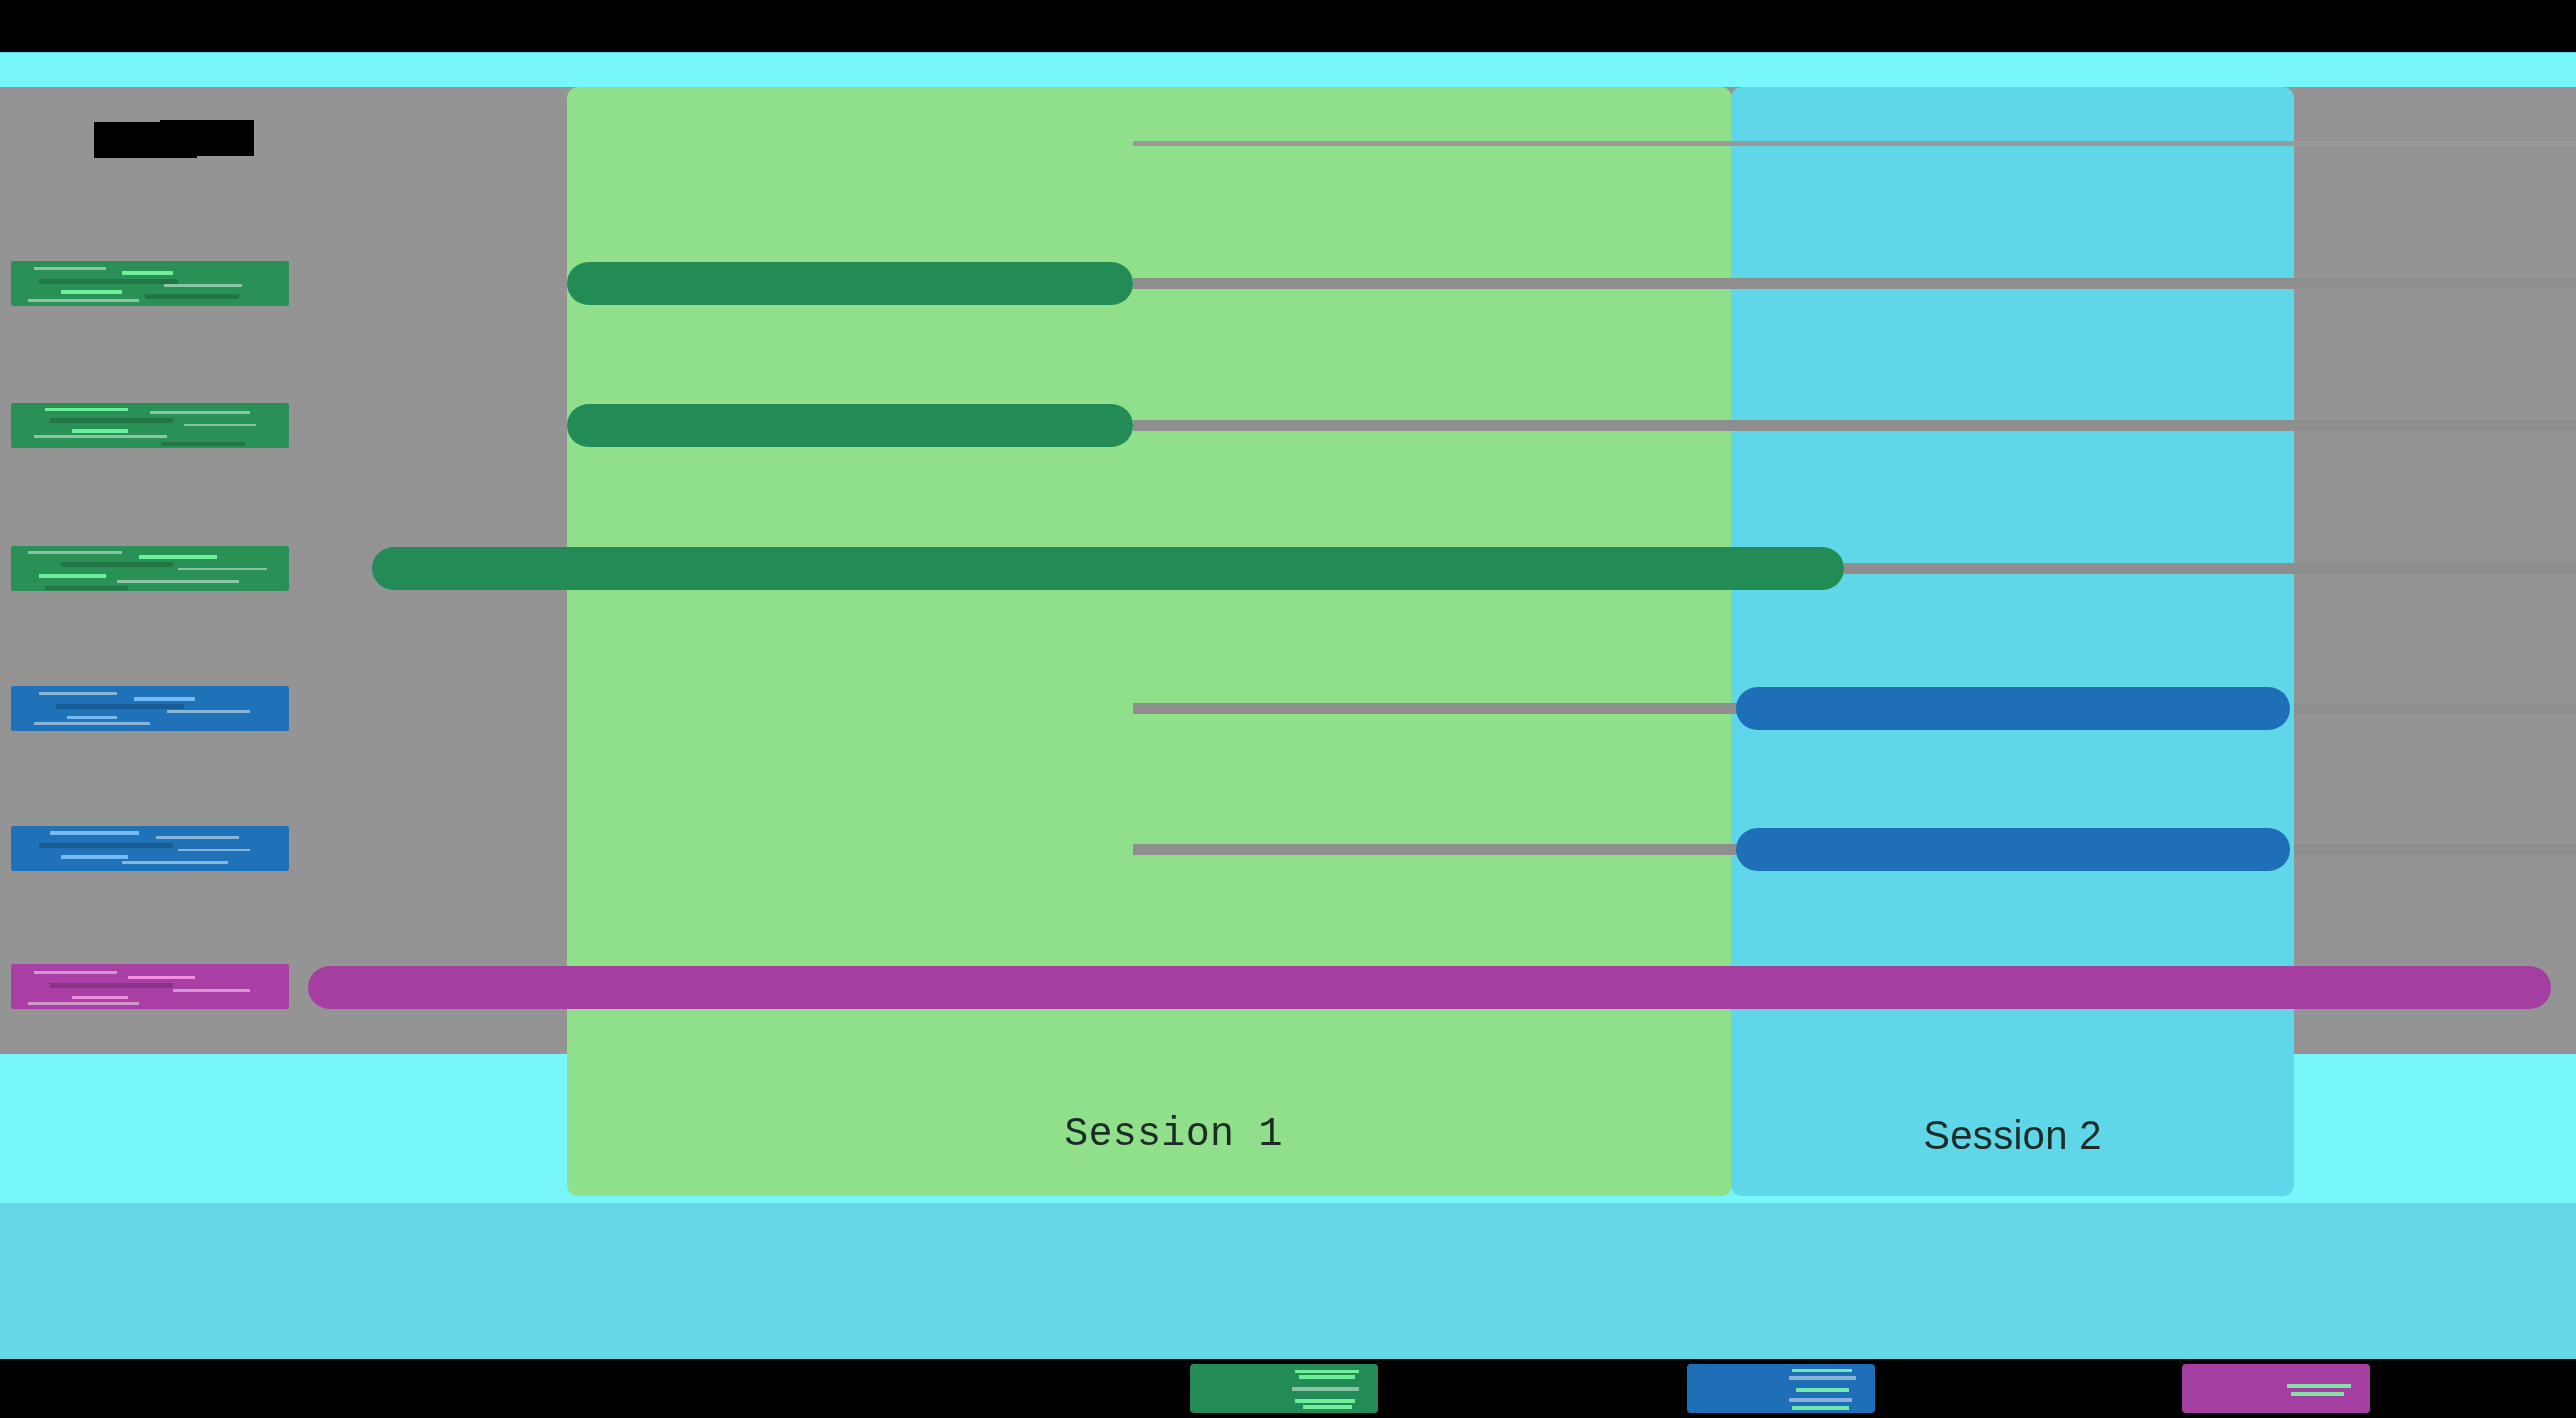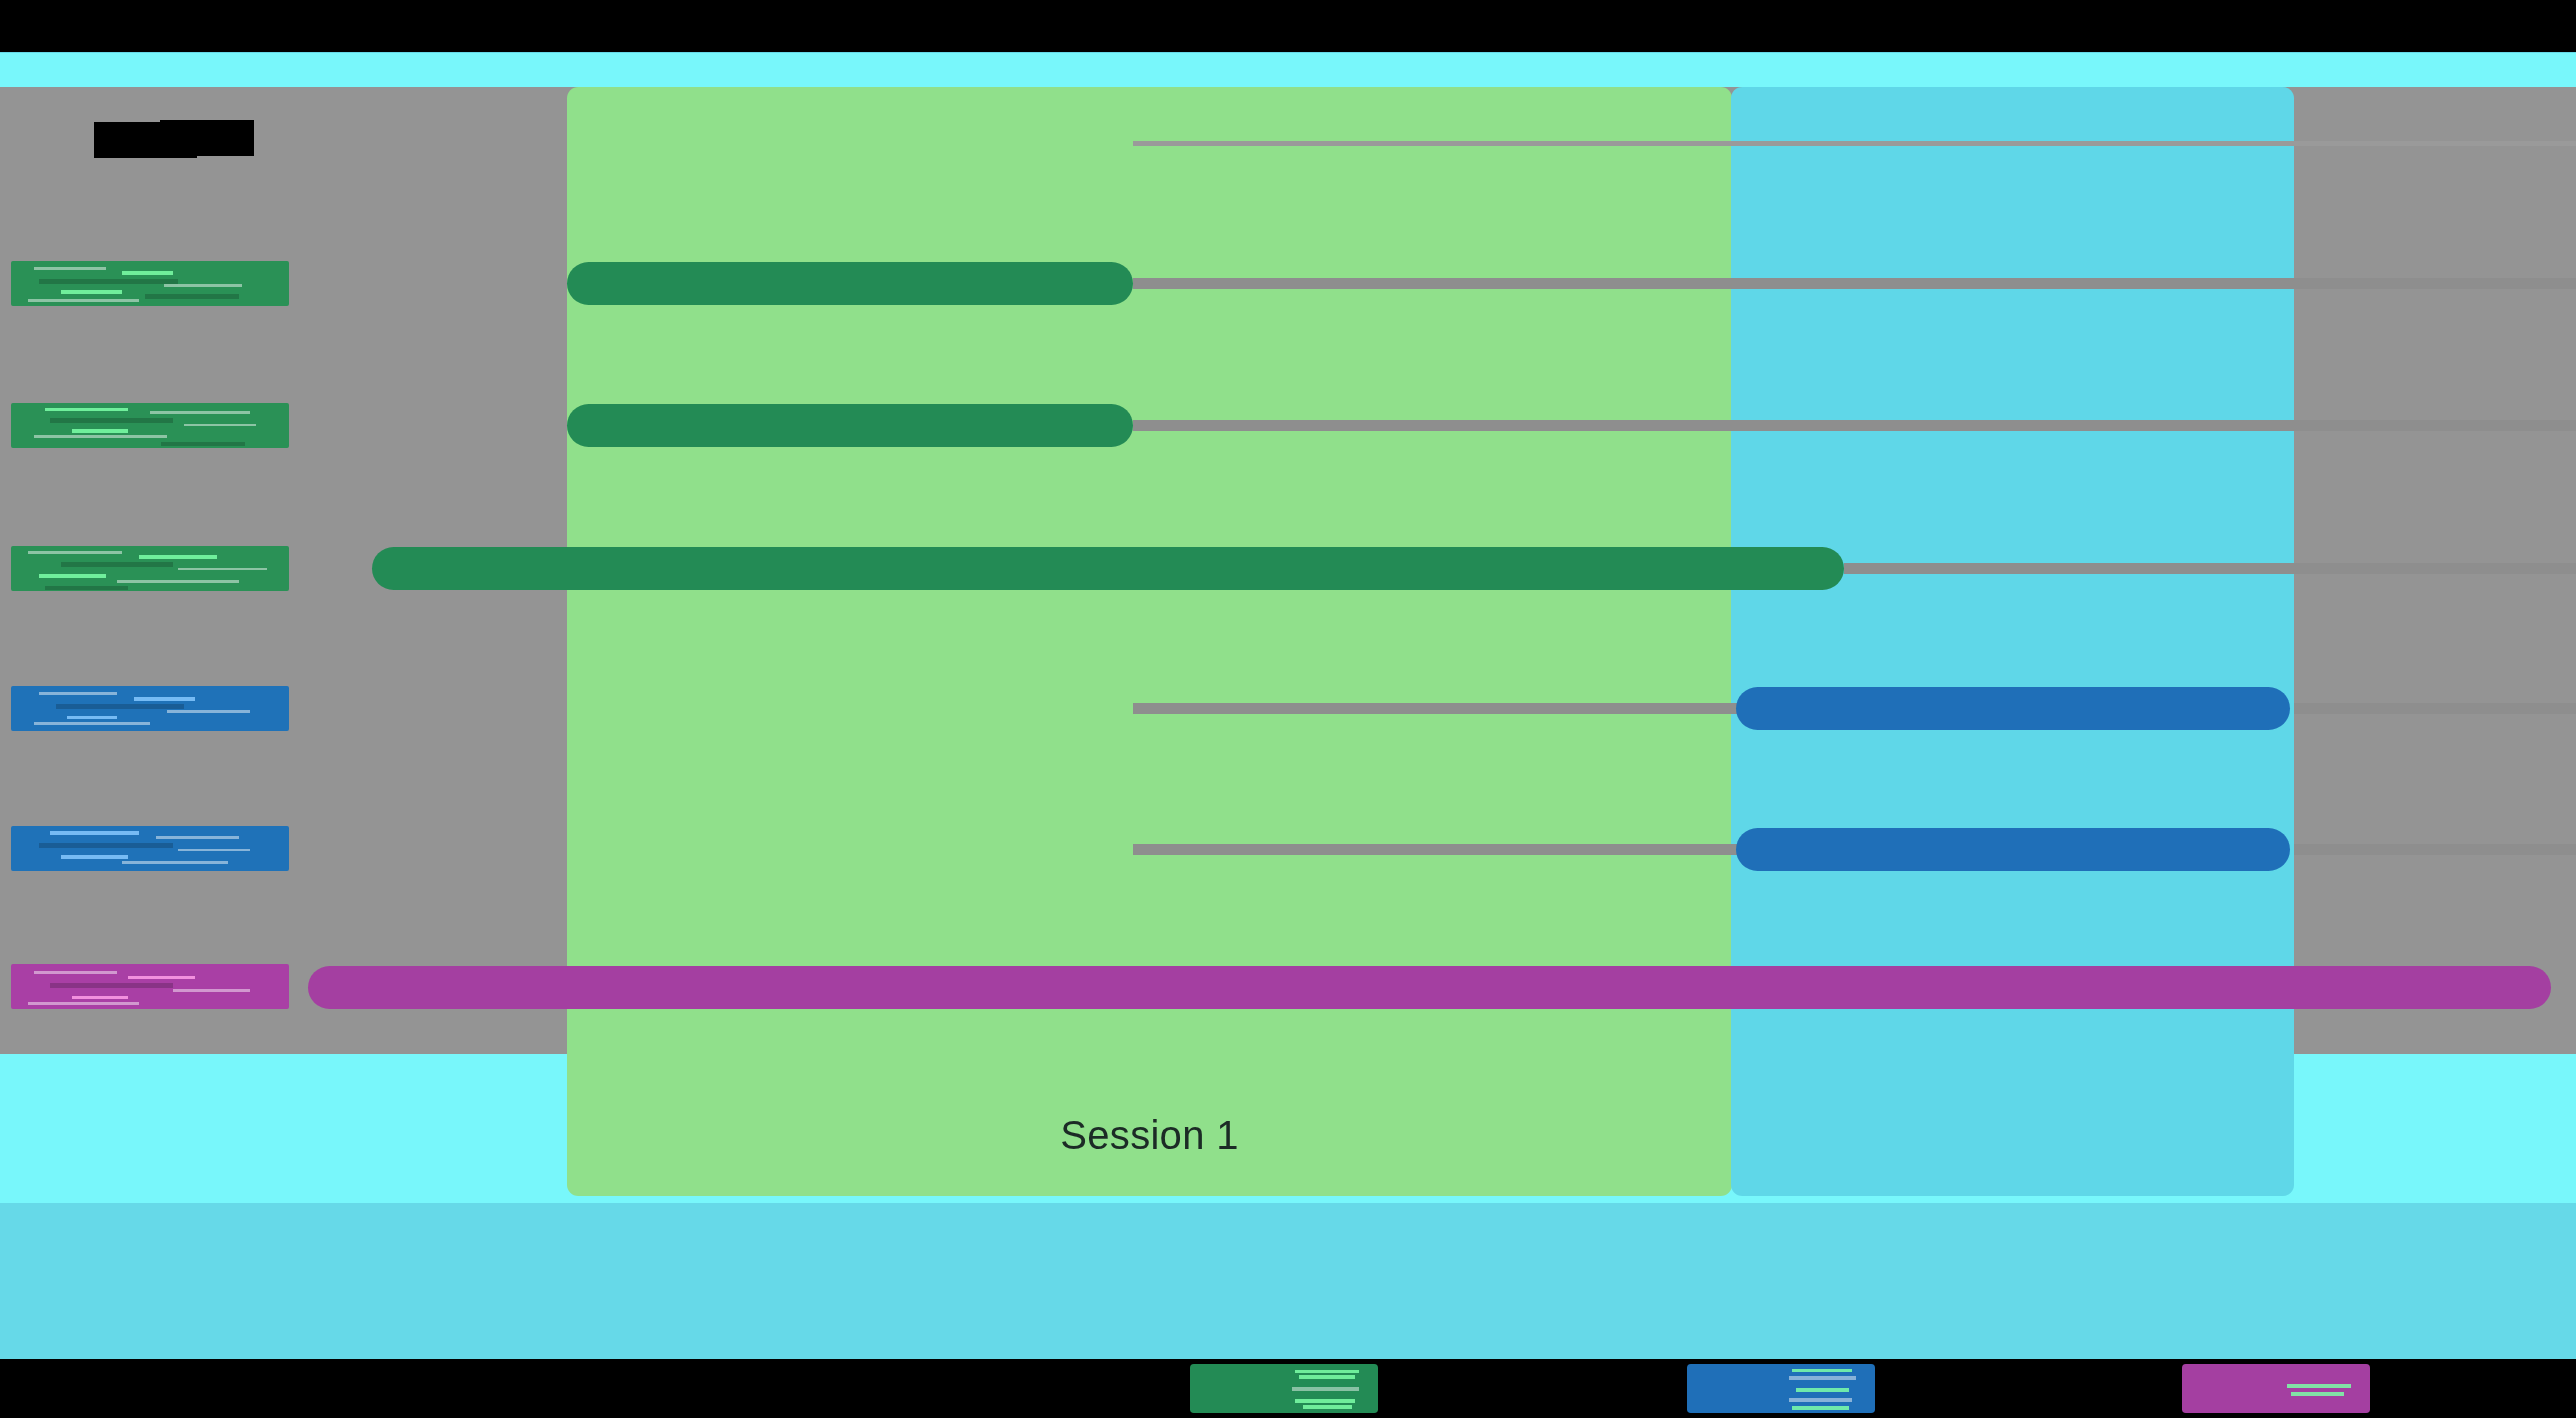--- a/index.html
+++ b/index.html
@@ -78,21 +78,21 @@
   .session-label {
     position: absolute;
     top: 1107px;
     height: 56px;
     line-height: 56px;
     text-align: center;
     font-size: 40px;
     color: #1c2b26;
     letter-spacing: 0.3px;
   }
-  .session-label.s1 { left: 567px;  width: 1165px; }
+  .session-label.s1 { left: 591px;  width: 1165px; font-family: Liberation Mono, monospace; }
   .session-label.s2 { left: 1731px; width: 563px;  }
 
   
   .gridline {
     position: absolute;
     height: 11.3px;
     background: #8e8e8e;
   }
 
   
@@ -180,20 +180,21 @@
   <div class="page-backdrop"></div>
 
   <div class="chart-canvas"></div>
 
   <div class="axes-panel"></div>
 
   <div class="session-band session-1"></div>
   <div class="session-band session-2"></div>
 
   <div class="session-label s1">Session 1</div>
+  <div class="session-label s2">Session 2</div>
 
   <div class="gridline" style="left:1133px; top:278px; width:1443px;"></div>
   <div class="gridline" style="left:1133px; top:420px; width:1443px;"></div>
   <div class="gridline" style="left:1844px; top:563px; width:732px;"></div>
   <div class="gridline" style="left:1133px; top:703px; width:605px;"></div>
   <div class="gridline" style="left:2294px; top:703px; width:282px;"></div>
   <div class="gridline" style="left:1133px; top:844px; width:605px;"></div>
   <div class="gridline" style="left:2294px; top:844px; width:282px;"></div>
   <div class="gridline" style="left:1133px; top:141px; width:1443px; height:4.7px; background:#9a9a9a;"></div>
 

